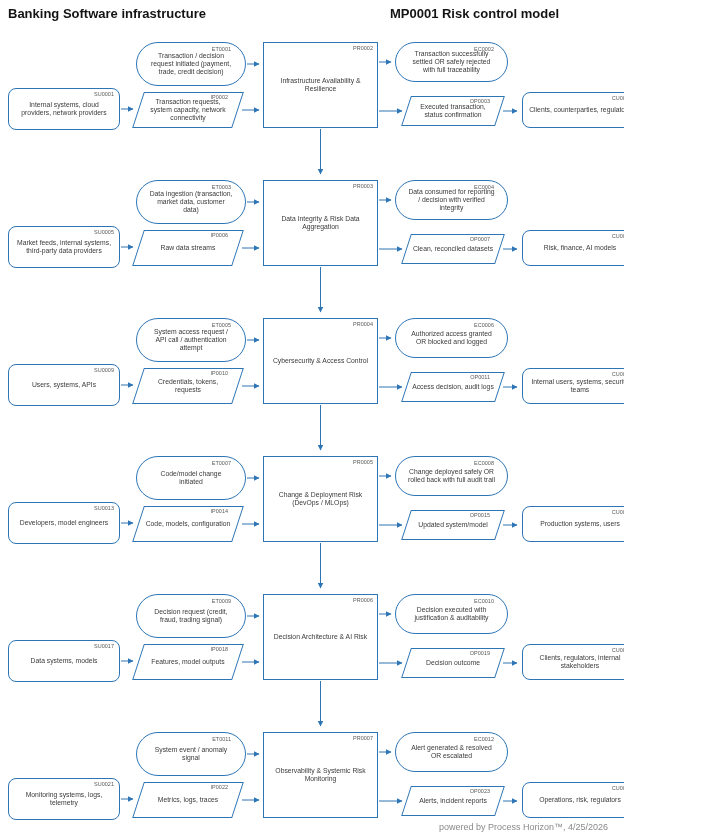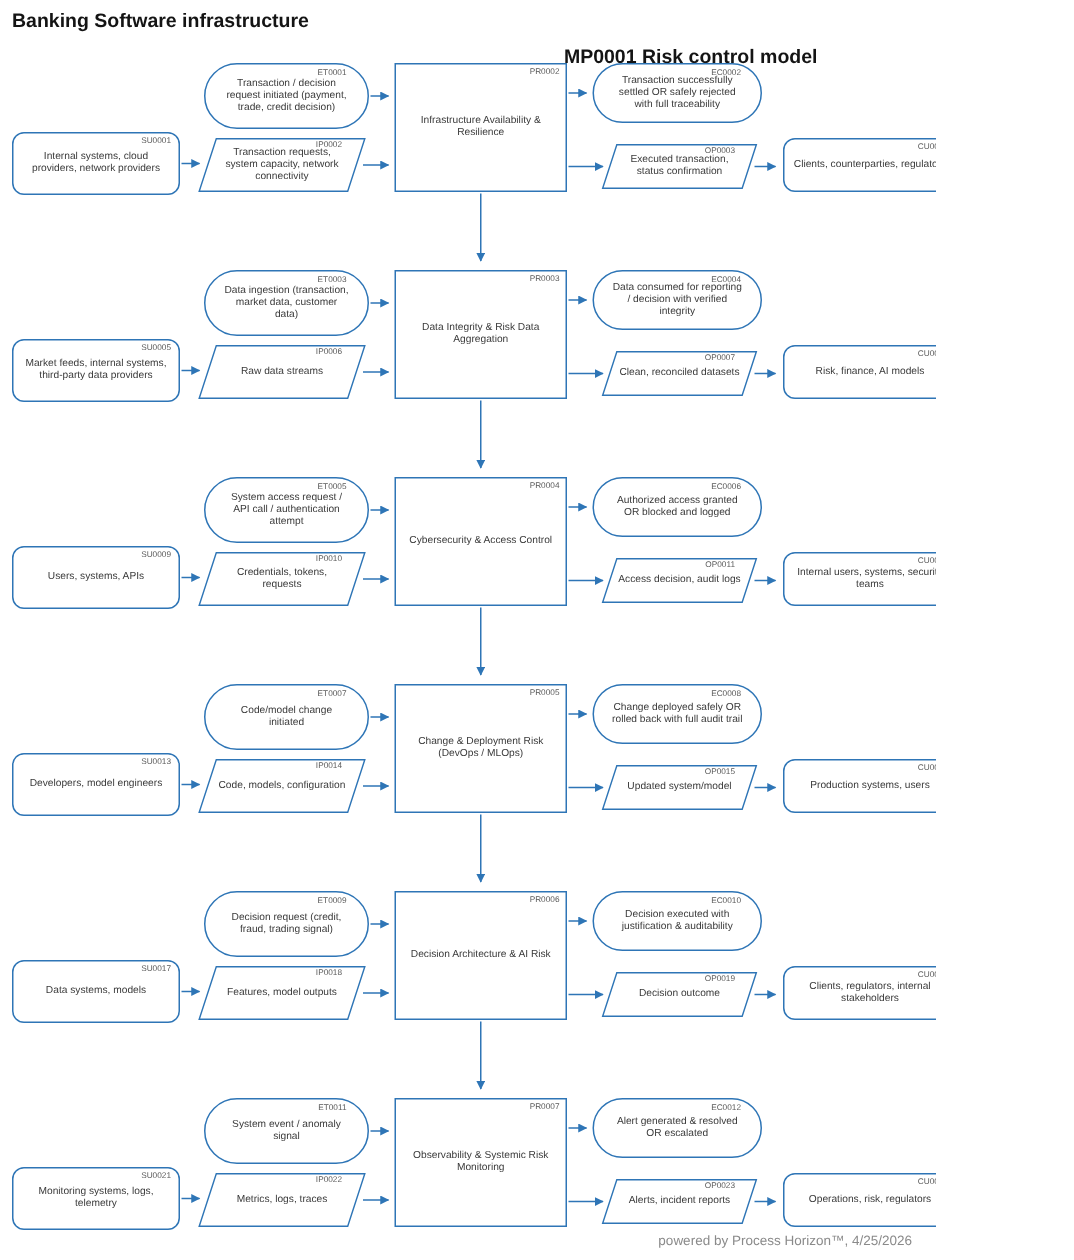--- a/index.html
+++ b/index.html
@@ -1,20 +1,20 @@
 <!DOCTYPE html>
 <html style="--accent: #2e75b6;"><head>
 <meta charset="utf-8">
 <style>
   :root{ --accent:#2e75b6; --ink:#3a3a3a; }
   html,body{margin:0;padding:0;background:#ffffff;}
   .canvas{position:relative;width:624px;height:840px;background:#fff;overflow:hidden;
           font-family:"Liberation Sans",sans-serif;color:var(--ink);}
   .title-left{position:absolute;left:8px;top:6px;font-size:13px;font-weight:700;color:#141414;}
-  .title-right{position:absolute;right:79px;top:6px;font-size:13px;font-weight:700;color:#141414;margin-top:24px;}
+  .title-right{position:absolute;right:65px;top:6px;font-size:13px;font-weight:700;color:#141414;}
   .footer{position:absolute;right:16px;top:822px;font-size:9px;color:#8a8a8a;}
   #arrows{position:absolute;left:0;top:0;color:var(--accent);}
   #arrows line{stroke:currentColor;stroke-width:1;}
   .row{position:absolute;left:0;width:716px;height:138px;}
   .shape{position:absolute;box-sizing:border-box;display:flex;align-items:center;justify-content:center;
          text-align:center;font-size:6.8px;line-height:1.18;color:var(--ink);background:#fff;}
   .shape .lbl{display:block;}
   .code{position:absolute;font-size:5.5px;color:#5a5a5a;z-index:3;}
   
   .su{left:8px;top:46px;width:112px;height:42px;border:1px solid var(--accent);border-radius:8px;}

